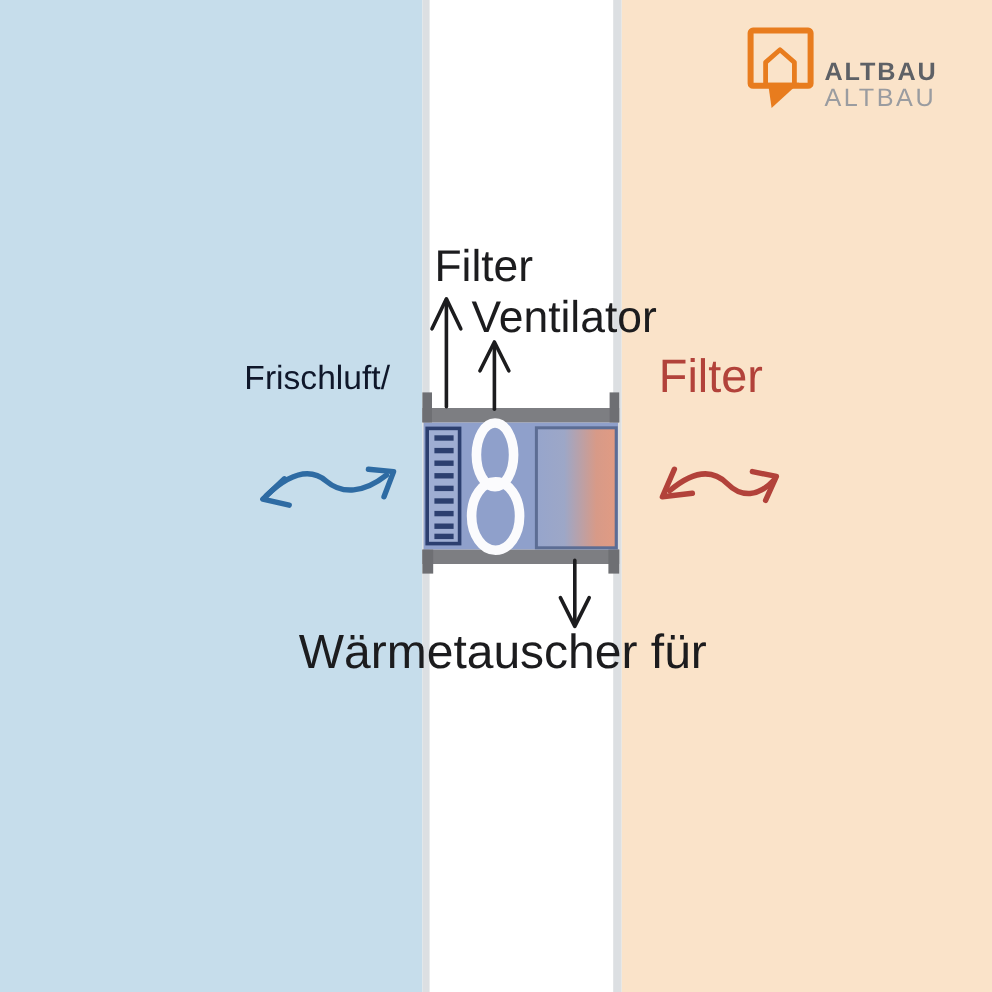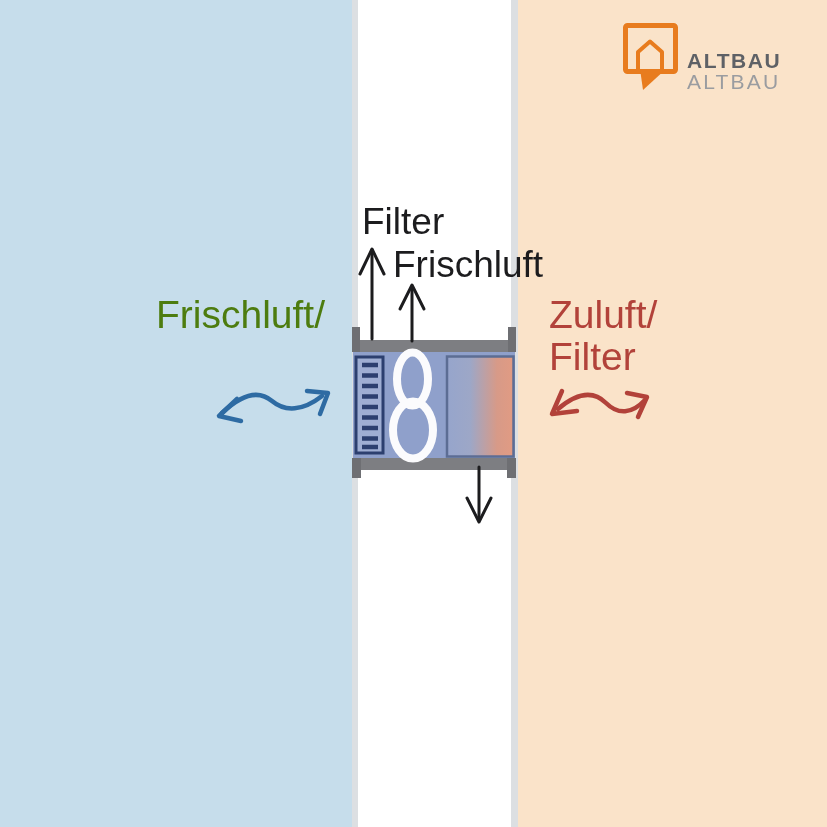--- a/index.html
+++ b/index.html
@@ -16,21 +16,21 @@
   .wall-left{left:352px;width:6px;}
   .wall-right{left:511px;width:7px;}
   .band-right{left:518px;right:0;background:#FAE3C9;}
   .band-center{left:358px;width:153px;background:#FFFFFF;}
 
   .svg-overlay{position:absolute;left:0;top:0;pointer-events:none;}
 
   .lbl{position:absolute;white-space:nowrap;}
   .lbl-filter{left:362px;top:201px;font-size:37px;color:#1C1C1E;}
   .lbl-ventilator{left:393px;top:244px;font-size:37px;color:#1C1C1E;}
-  .lbl-fresh{right:502px;top:294px;font-size:39px;line-height:42px;color:#4d7c0f;text-align:left;}
+  .lbl-fresh{right:502px;top:294px;font-size:28px;line-height:42px;color:#0f172a;text-align:left;}
   .lbl-supply{left:549px;top:294px;font-size:39px;line-height:42px;color:#B2423A;text-align:left;}
   .lbl-hx{left:149px;top:526px;width:540px;font-size:40px;line-height:37px;color:#1C1C1E;text-align:center;white-space:normal;}
   .lbl div{white-space:nowrap;}
 
   .logo{position:absolute;left:620px;top:20px;width:200px;height:80px;}
   .logo-icon{position:absolute;left:0;top:0;}
   .logo-line1{position:absolute;left:67px;top:29px;font-size:21px;font-weight:700;
               letter-spacing:1.6px;color:#5E6166;}
   .logo-line2{position:absolute;left:67px;top:50px;font-size:21px;font-weight:400;
               letter-spacing:2.2px;color:#9A9CA0;}
@@ -115,32 +115,32 @@
     </g>
 
     <g stroke="#B2423A" stroke-width="4.5" fill="none" stroke-linecap="round" stroke-linejoin="round">
       <path d="M 558 409 C 578 392 594 391 606 403 C 618 415 632 414 645 400"></path>
       <polyline points="562,391 552,414 577,411"></polyline>
       <polyline points="627,393 647,397 638,417"></polyline>
     </g>
   </svg>
 
   <div class="lbl lbl-filter">Filter</div>
-  <div class="lbl lbl-ventilator">Frischluft</div>
+  <div class="lbl lbl-ventilator">Ventilator</div>
 
   <div class="lbl lbl-fresh">
     <div>Frischluft/</div>
   </div>
 
   <div class="lbl lbl-supply">
-    <div>Zuluft/</div>
     <div>Filter</div>
   </div>
 
   <div class="lbl lbl-hx">
+    <div>Wärmetauscher für</div>
   </div>
 
   <div class="logo">
     <svg class="logo-icon" width="62" height="78" viewBox="0 0 62 78">
       <rect x="5.5" y="5.5" width="50" height="46" rx="2" fill="none" stroke="#E87C1E" stroke-width="5"></rect>
       <polygon points="20,49 23,70 46,49" fill="#E87C1E"></polygon>
       <path d="M 18 51 L 18 32 L 30 21.5 L 42 32 L 42 51" fill="none" stroke="#E87C1E" stroke-width="4" stroke-linejoin="round"></path>
     </svg>
     <div class="logo-line1">ALTBAU</div>
     <div class="logo-line2">ALTBAU</div>

